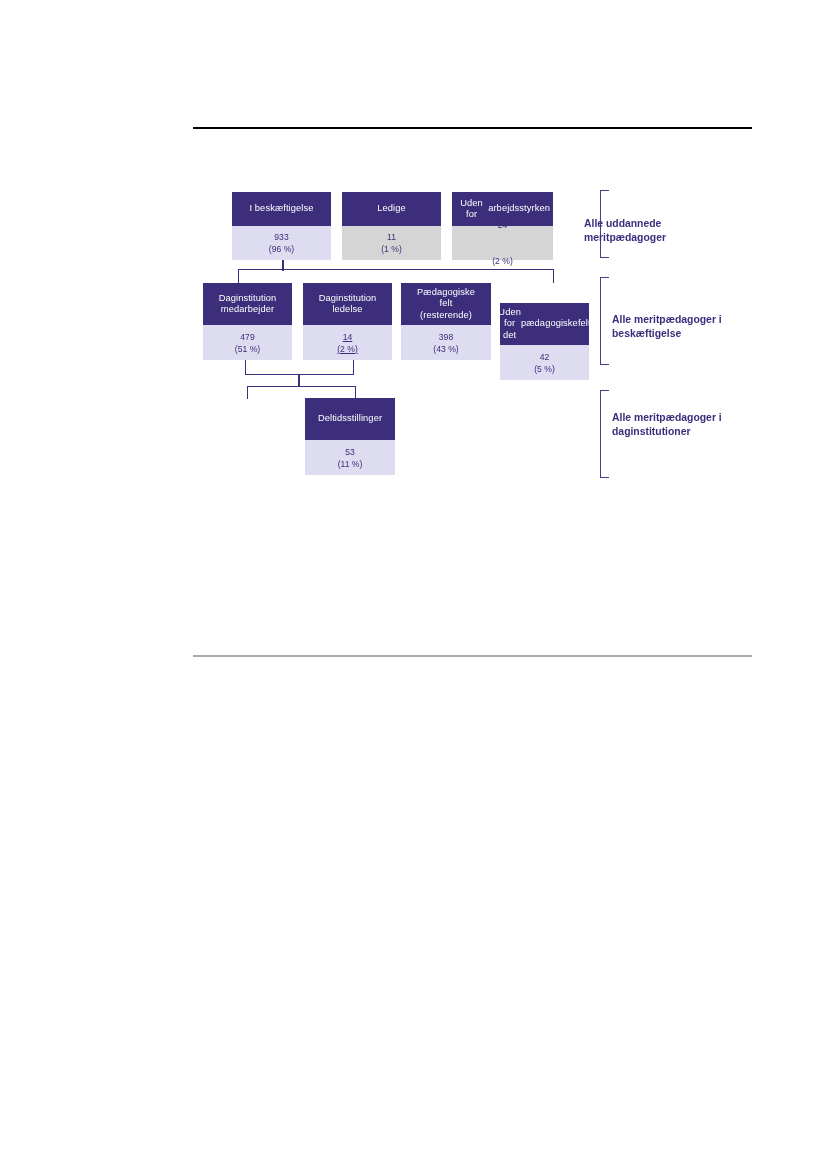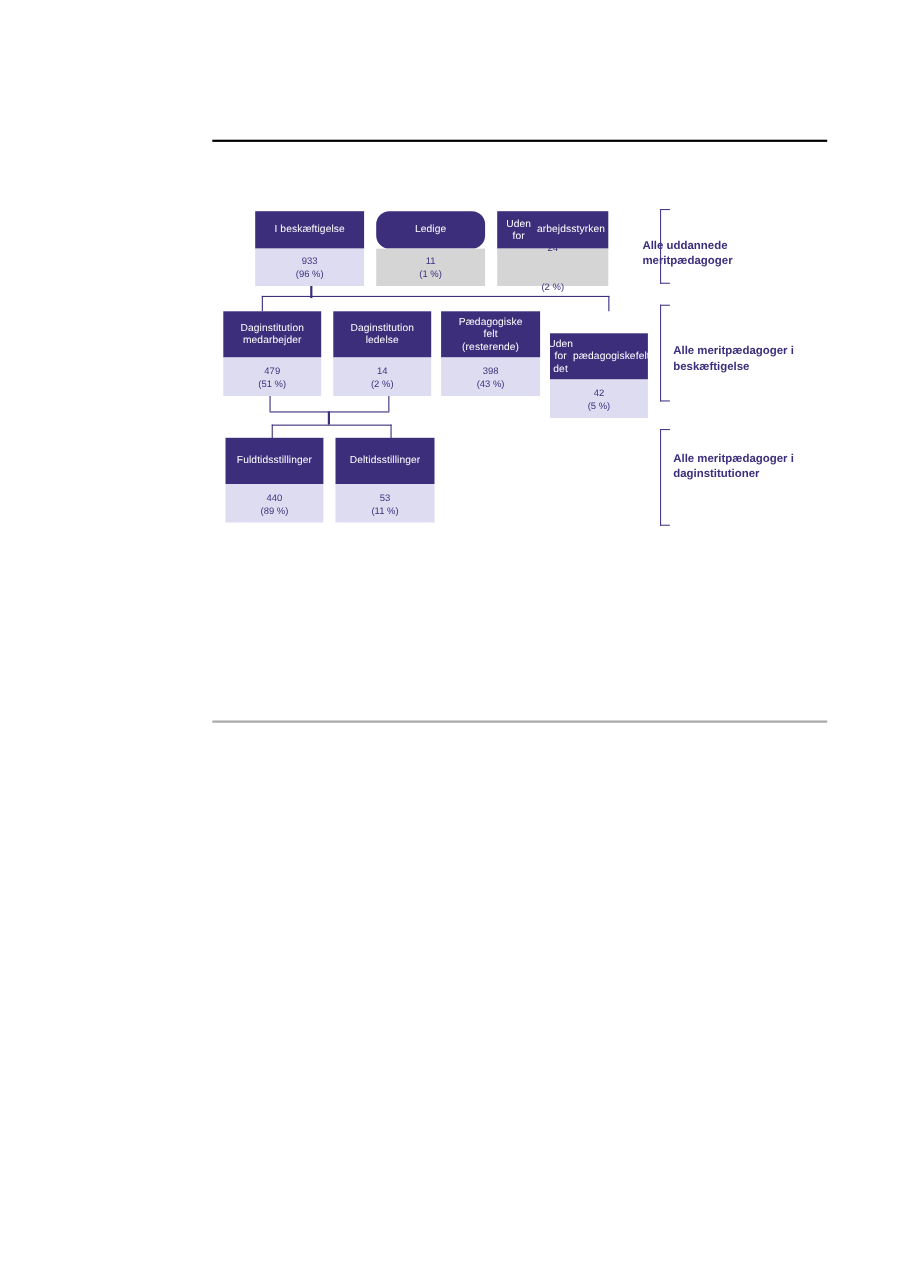--- a/index.html
+++ b/index.html
@@ -123,21 +123,21 @@
       <div class="node-head" style="height:34px;">
         <span>I beskæftigelse</span>
       </div>
       <div class="node-body" style="height:34px;">
         <span>933</span>
         <span class="pct">(96 %)</span>
       </div>
     </div>
 
     <div class="node" style="left:342px; top:192px; width:99px;">
-      <div class="node-head" style="height:34px;border-radius:12px;">
+      <div class="node-head" style="height:34px;">
         <span>Ledige</span>
       </div>
       <div class="node-body gray" style="height:34px;">
         <span>11</span>
         <span class="pct">(1 %)</span>
       </div>
     </div>
 
     <div class="node" style="left:452px; top:192px; width:101px;">
       <div class="node-head" style="height:34px; flex-direction:row;justify-content:flex-end;">
@@ -164,21 +164,21 @@
         <span>479</span>
         <span class="pct">(51 %)</span>
       </div>
     </div>
 
     <div class="node" style="left:303px; top:283px; width:89px;">
       <div class="node-head" style="height:42px; flex-direction:column;">
         <span>Daginstitution</span>
         <span>ledelse</span>
       </div>
-      <div class="node-body" style="height:35px;">
+      <div class="node-body" style="height:35px;text-decoration:underline;">
         <span>14</span>
         <span class="pct">(2 %)</span>
       </div>
     </div>
 
     <div class="node" style="left:401px; top:283px; width:90px;">
       <div class="node-head" style="height:42px; flex-direction:column;">
         <span>Pædagogiske</span>
         <span>felt</span>
         <span>(resterende)</span>
@@ -202,29 +202,20 @@
     </div>
 
     <div class="vline" style="left:245px; top:360px; height:14px;"></div>
     <div class="vline" style="left:353px; top:360px; height:14px;"></div>
     <div class="hline" style="left:245px; top:374px; width:109px;"></div>
     <div class="stub" style="left:298px; top:374px; height:12px;"></div>
     <div class="hline" style="left:247px; top:386px; width:109px;"></div>
     <div class="vline" style="left:247px; top:386px; height:13px;"></div>
     <div class="vline" style="left:355px; top:386px; height:13px;"></div>
 
-    <div class="node" style="left:205px; top:398px; width:89px;">
-      <div class="node-head" style="height:42px;">
-        <span>Fuldtidsstillinger</span>
-      </div>
-      <div class="node-body" style="height:35px;">
-        <span>440</span>
-        <span class="pct">(89 %)</span>
-      </div>
-    </div>
 
     <div class="node" style="left:305px; top:398px; width:90px;">
       <div class="node-head" style="height:42px;">
         <span>Deltidsstillinger</span>
       </div>
       <div class="node-body" style="height:35px;">
         <span>53</span>
         <span class="pct">(11 %)</span>
       </div>
     </div>

